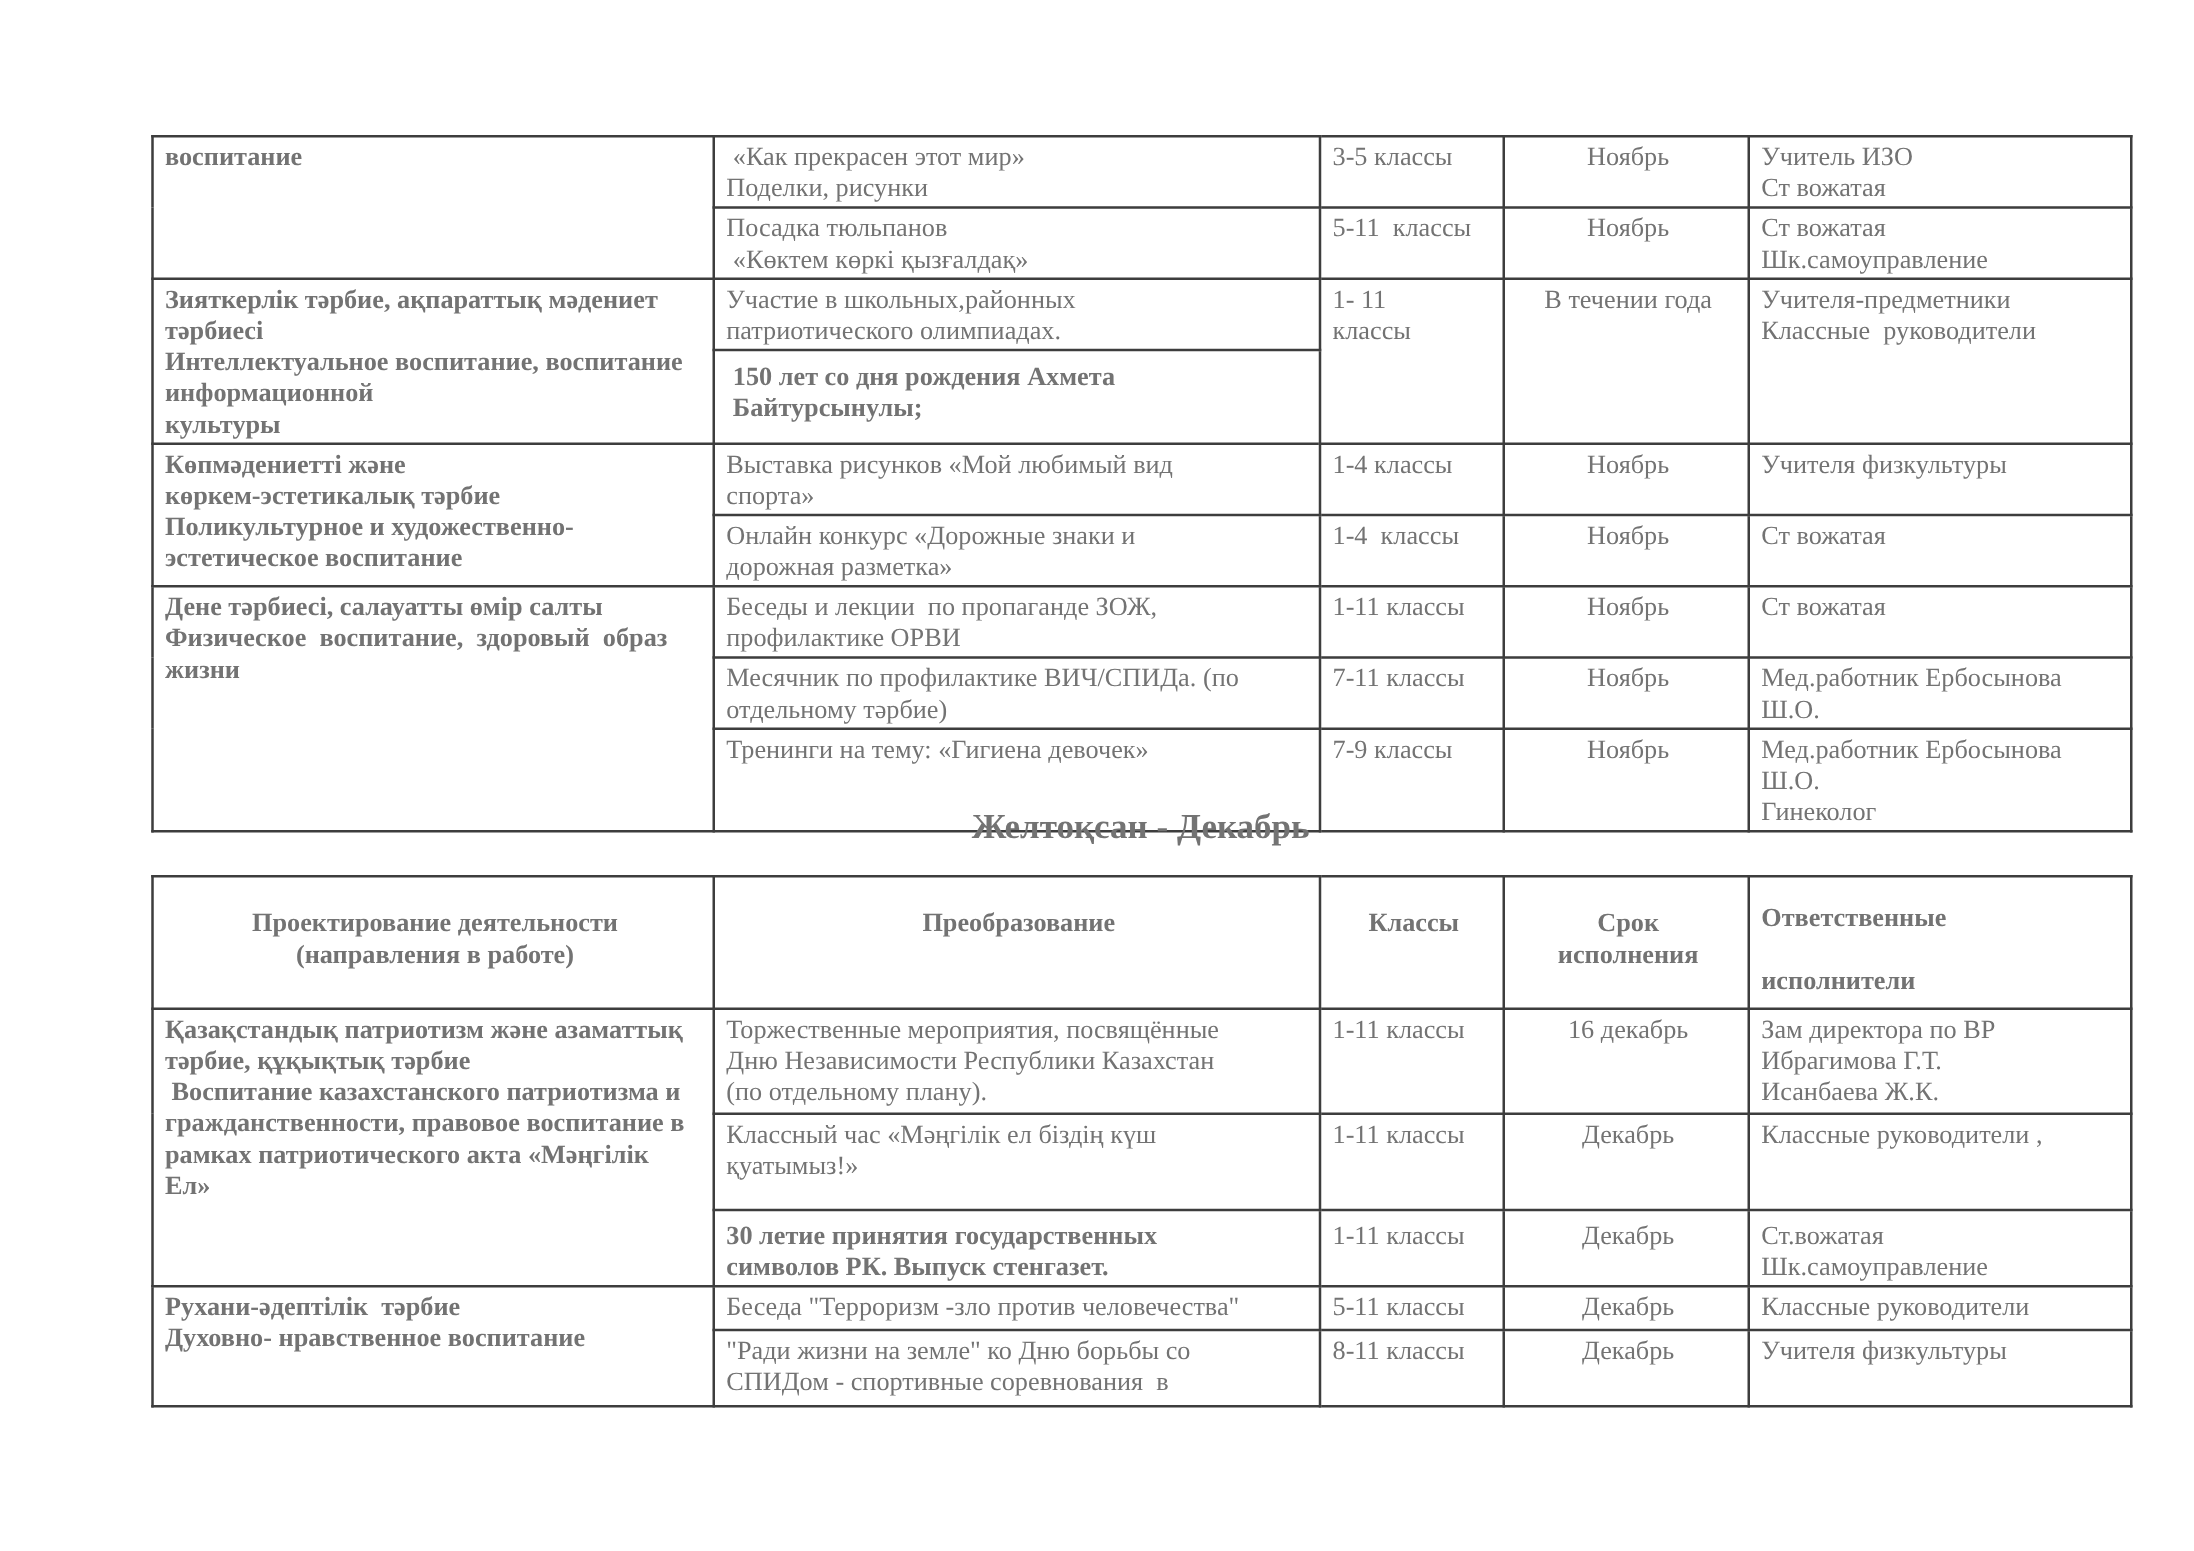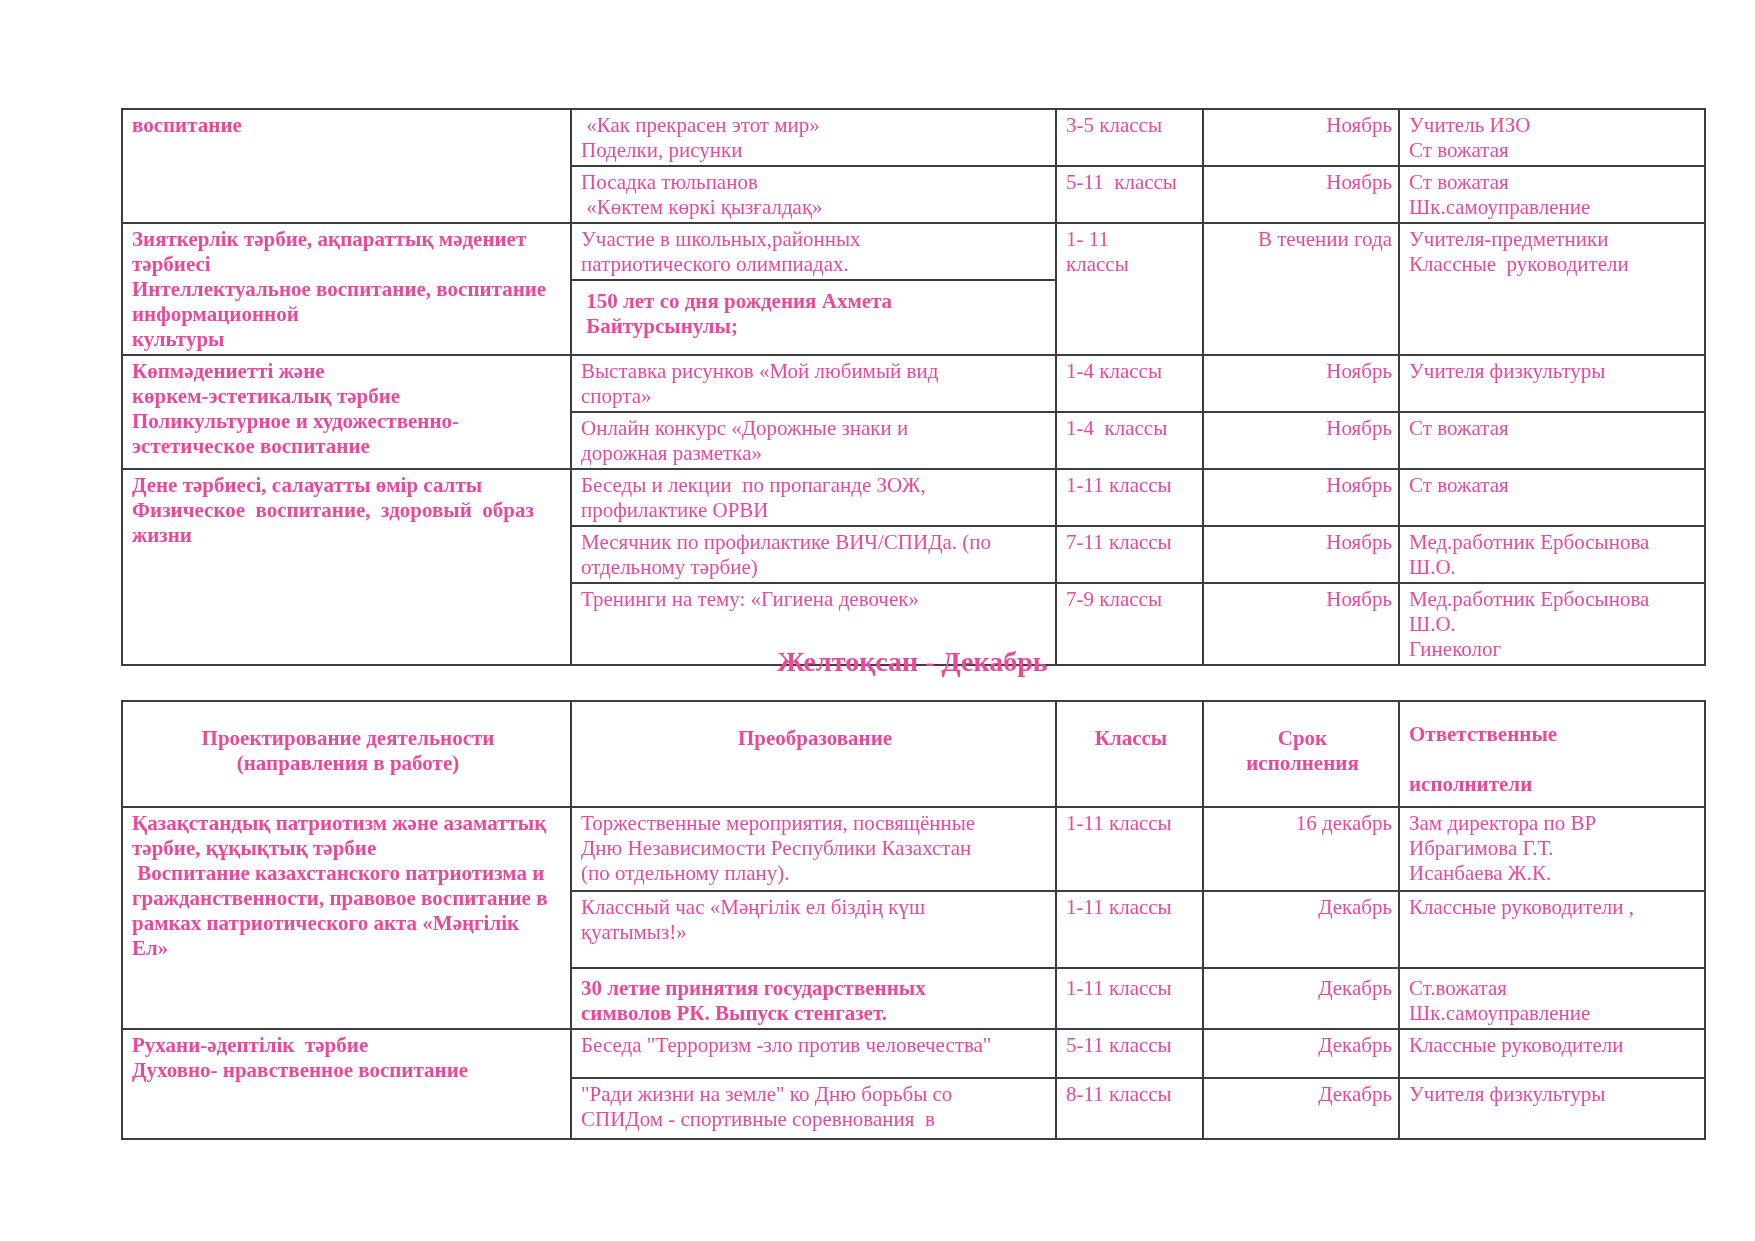--- a/index.html
+++ b/index.html
@@ -2,21 +2,21 @@
 <html><head>
 <meta charset="utf-8">
 <style>
   html,body{margin:0;padding:0;background:#ffffff;}
   .page{
     position:relative;
     width:1755px;height:1241px;
     background:#ffffff;
     overflow:hidden;
     font-family:"Liberation Serif","DejaVu Serif",serif;
-    color:#ec4899;
+    color:#737373;
   }
   .month-heading{
     position:absolute;
     left:121px;top:645px;width:1583px;
     text-align:center;
     font-size:28px;line-height:34px;
     font-weight:bold;
     white-space:pre-wrap;
   }
   table.doc-table{
@@ -31,21 +31,21 @@
     border:2px solid #3d3d3d;
     vertical-align:top;
     padding:3px 6px 2px 9px;
     font-size:21px;
     line-height:25px;
     white-space:pre-wrap;
     word-wrap:break-word;
     overflow:hidden;
   }
   .b{font-weight:bold;}
-  .ctr{text-align:right;}
+  .ctr{text-align:center;}
   .hdr{font-weight:bold;text-align:center;padding-top:24px;}
   .hdr-left{font-weight:bold;text-align:left;padding-top:20px;}
   .pad-top{padding-top:7px;}
   .pad-top-sm{padding-top:8px;}
 </style>
 </head>
 <body>
 
 <div class="page">
 
@@ -186,21 +186,21 @@
         <td>Классные руководители ,</td>
       </tr>
       <tr style="height:61px">
         <td class="b pad-top">30 летие принятия государственных
 символов РК. Выпуск стенгазет.</td>
         <td class="pad-top">1-11 классы</td>
         <td class="ctr pad-top">Декабрь</td>
         <td class="pad-top">Ст.вожатая
 Шк.самоуправление</td>
       </tr>
-      <tr style="height:49px">
+      <tr style="height:35px">
         <td class="b" rowspan="2">Рухани-әдептілік  тәрбие
 Духовно- нравственное воспитание</td>
         <td>Беседа "Терроризм -зло против человечества"</td>
         <td>5-11 классы</td>
         <td class="ctr">Декабрь</td>
         <td>Классные руководители</td>
       </tr>
       <tr style="height:61px">
         <td>"Ради жизни на земле" ко Дню борьбы со
 СПИДом - спортивные соревнования  в</td>

